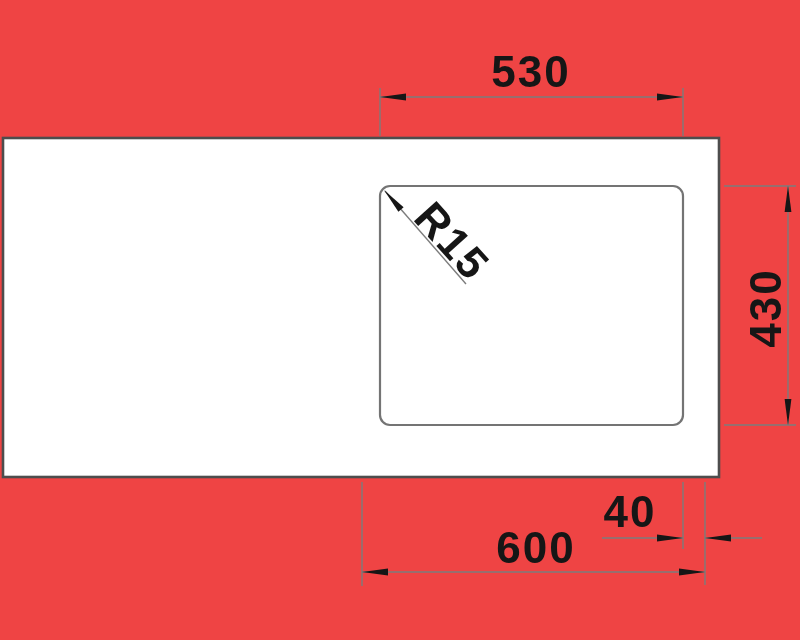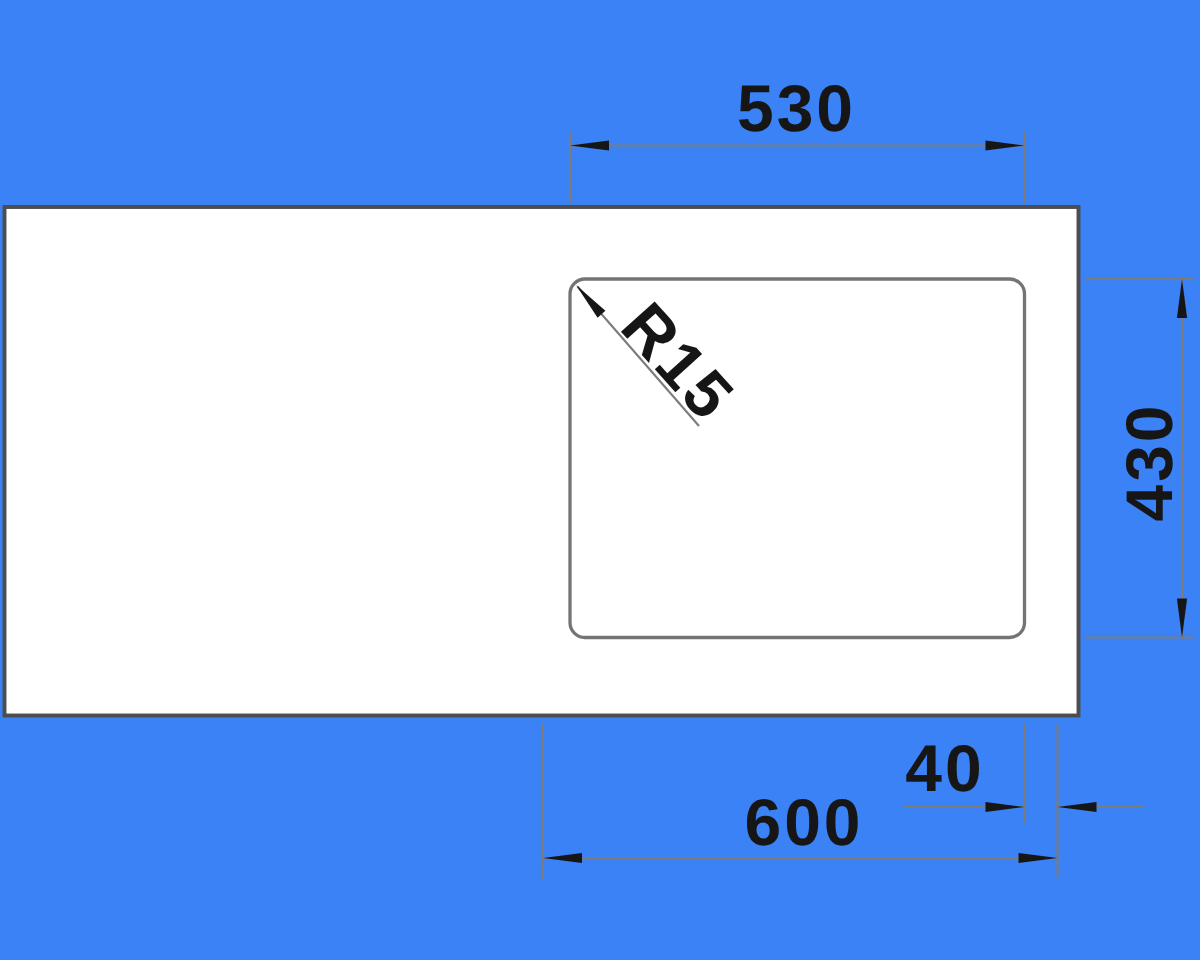--- a/index.html
+++ b/index.html
@@ -4,21 +4,21 @@
 <style>
   html, body {
     margin: 0;
     padding: 0;
     background: #ffffff;
   }
   .canvas {
     position: relative;
     width: 800px;
     height: 640px;
-    background: #3b82f6;
+    background: #ef4444;
     overflow: hidden;
   }
   svg {
     display: block;
   }
   .dim-text {
     font-family: "Liberation Sans", sans-serif;
     font-weight: bold;
     font-size: 44px;
     letter-spacing: 2px;

